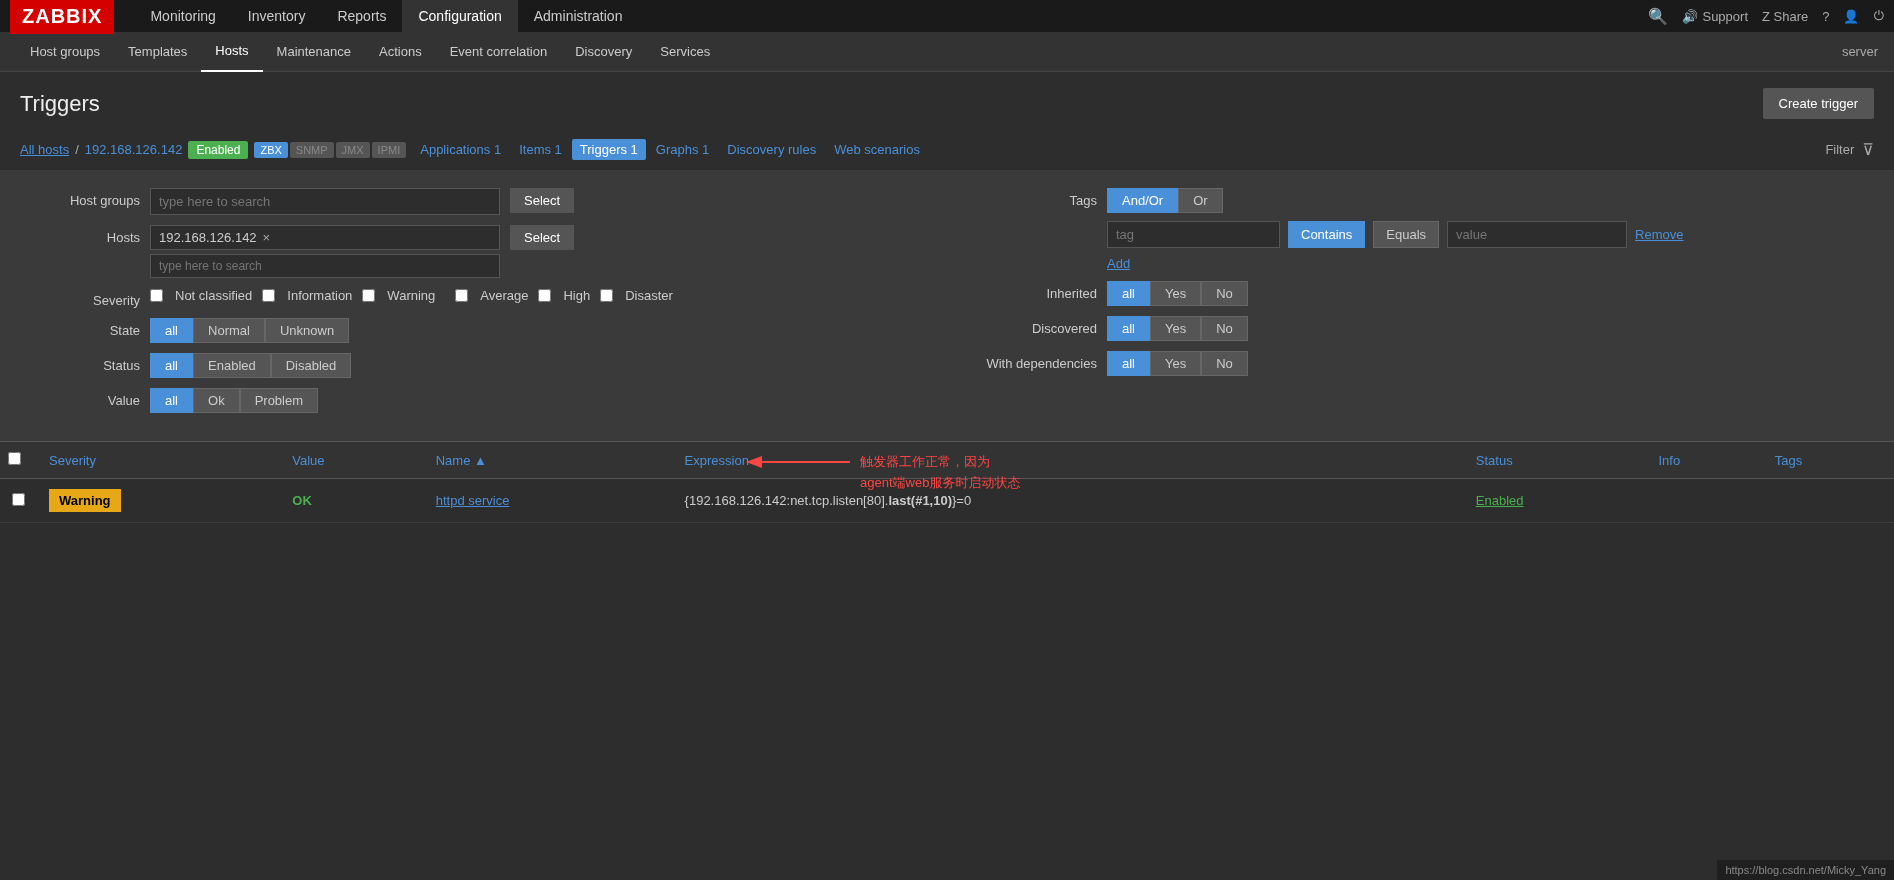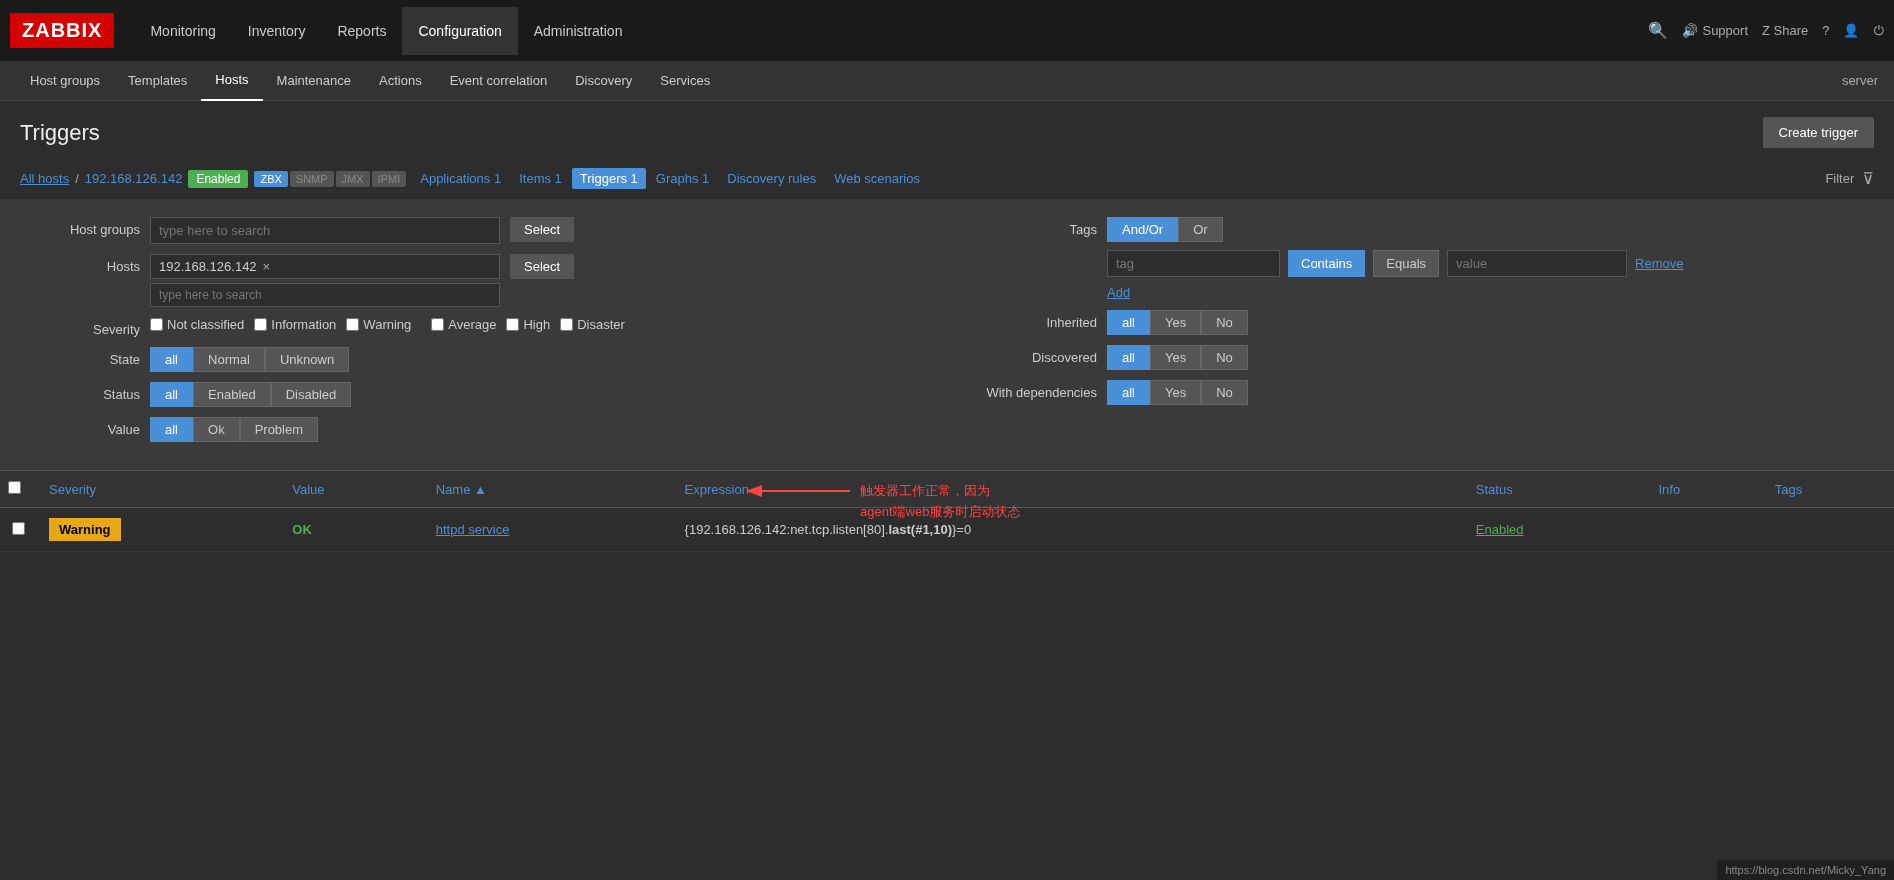--- a/index.html
+++ b/index.html
@@ -4,21 +4,21 @@
   <style>
     * { box-sizing: border-box; margin: 0; padding: 0; }
     body { font-family: Arial, sans-serif; font-size: 13px; background: #2d2d2d; color: #ccc; min-width: 1894px; }
 
     
     .top-nav {
       background: #1a1a1a;
       display: flex;
       align-items: center;
       padding: 0 10px;
-      height: 61px;
+      height: 32px;
       gap: 0;
     }
     .logo {
       background: #d40000;
       color: #fff;
       font-weight: bold;
       font-size: 20px;
       padding: 6px 12px;
       letter-spacing: 1px;
       margin-right: 20px;
@@ -257,21 +257,21 @@
 
     .checkbox-group {
       display: flex;
       flex-wrap: wrap;
       gap: 10px;
       align-items: center;
     }
     .checkbox-item {
       display: flex;
       align-items: center;
-      gap: 4px;
+      gap: 12px;
       cursor: pointer;
       color: #ccc;
       font-size: 13px;
     }
     .checkbox-item input[type=checkbox] { cursor: pointer; accent-color: #4a90d9; }
 
     .btn-group {
       display: flex;
       gap: 0;
     }

